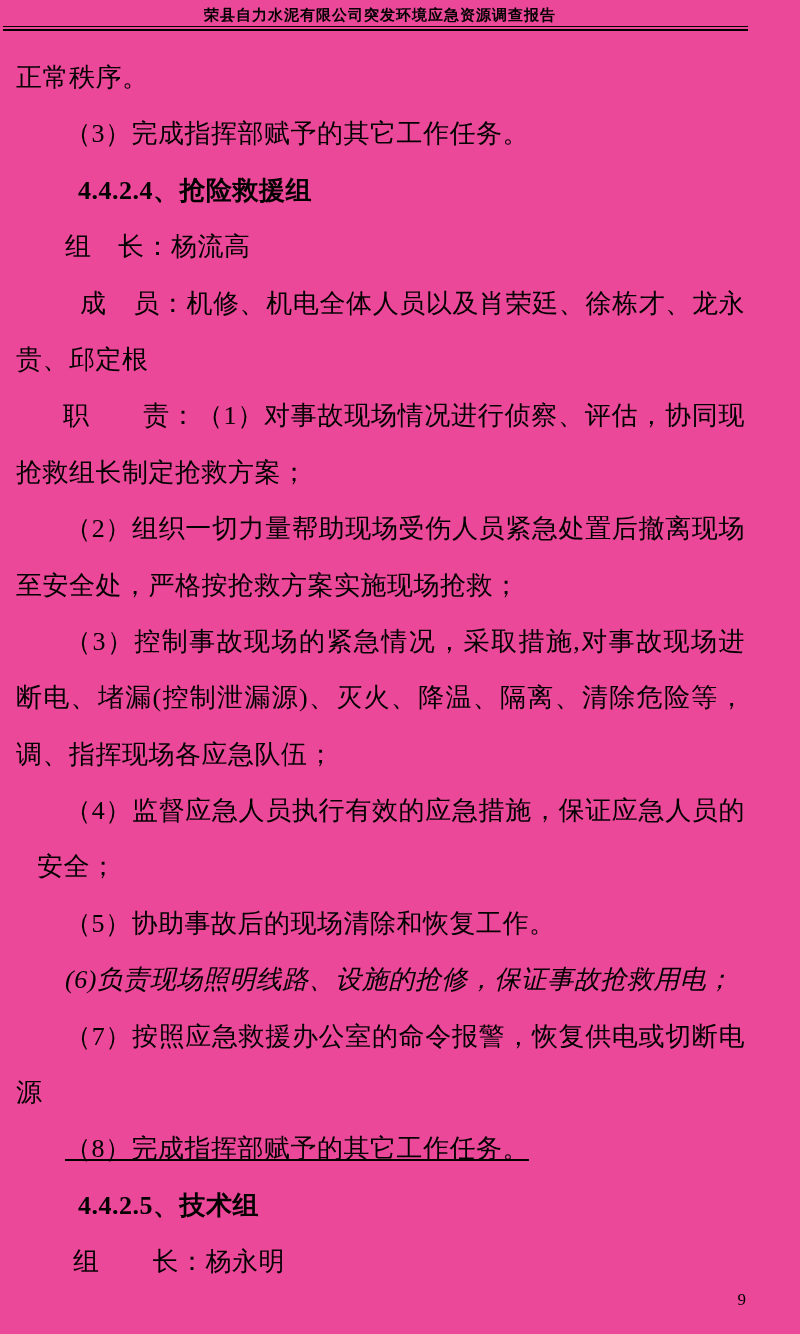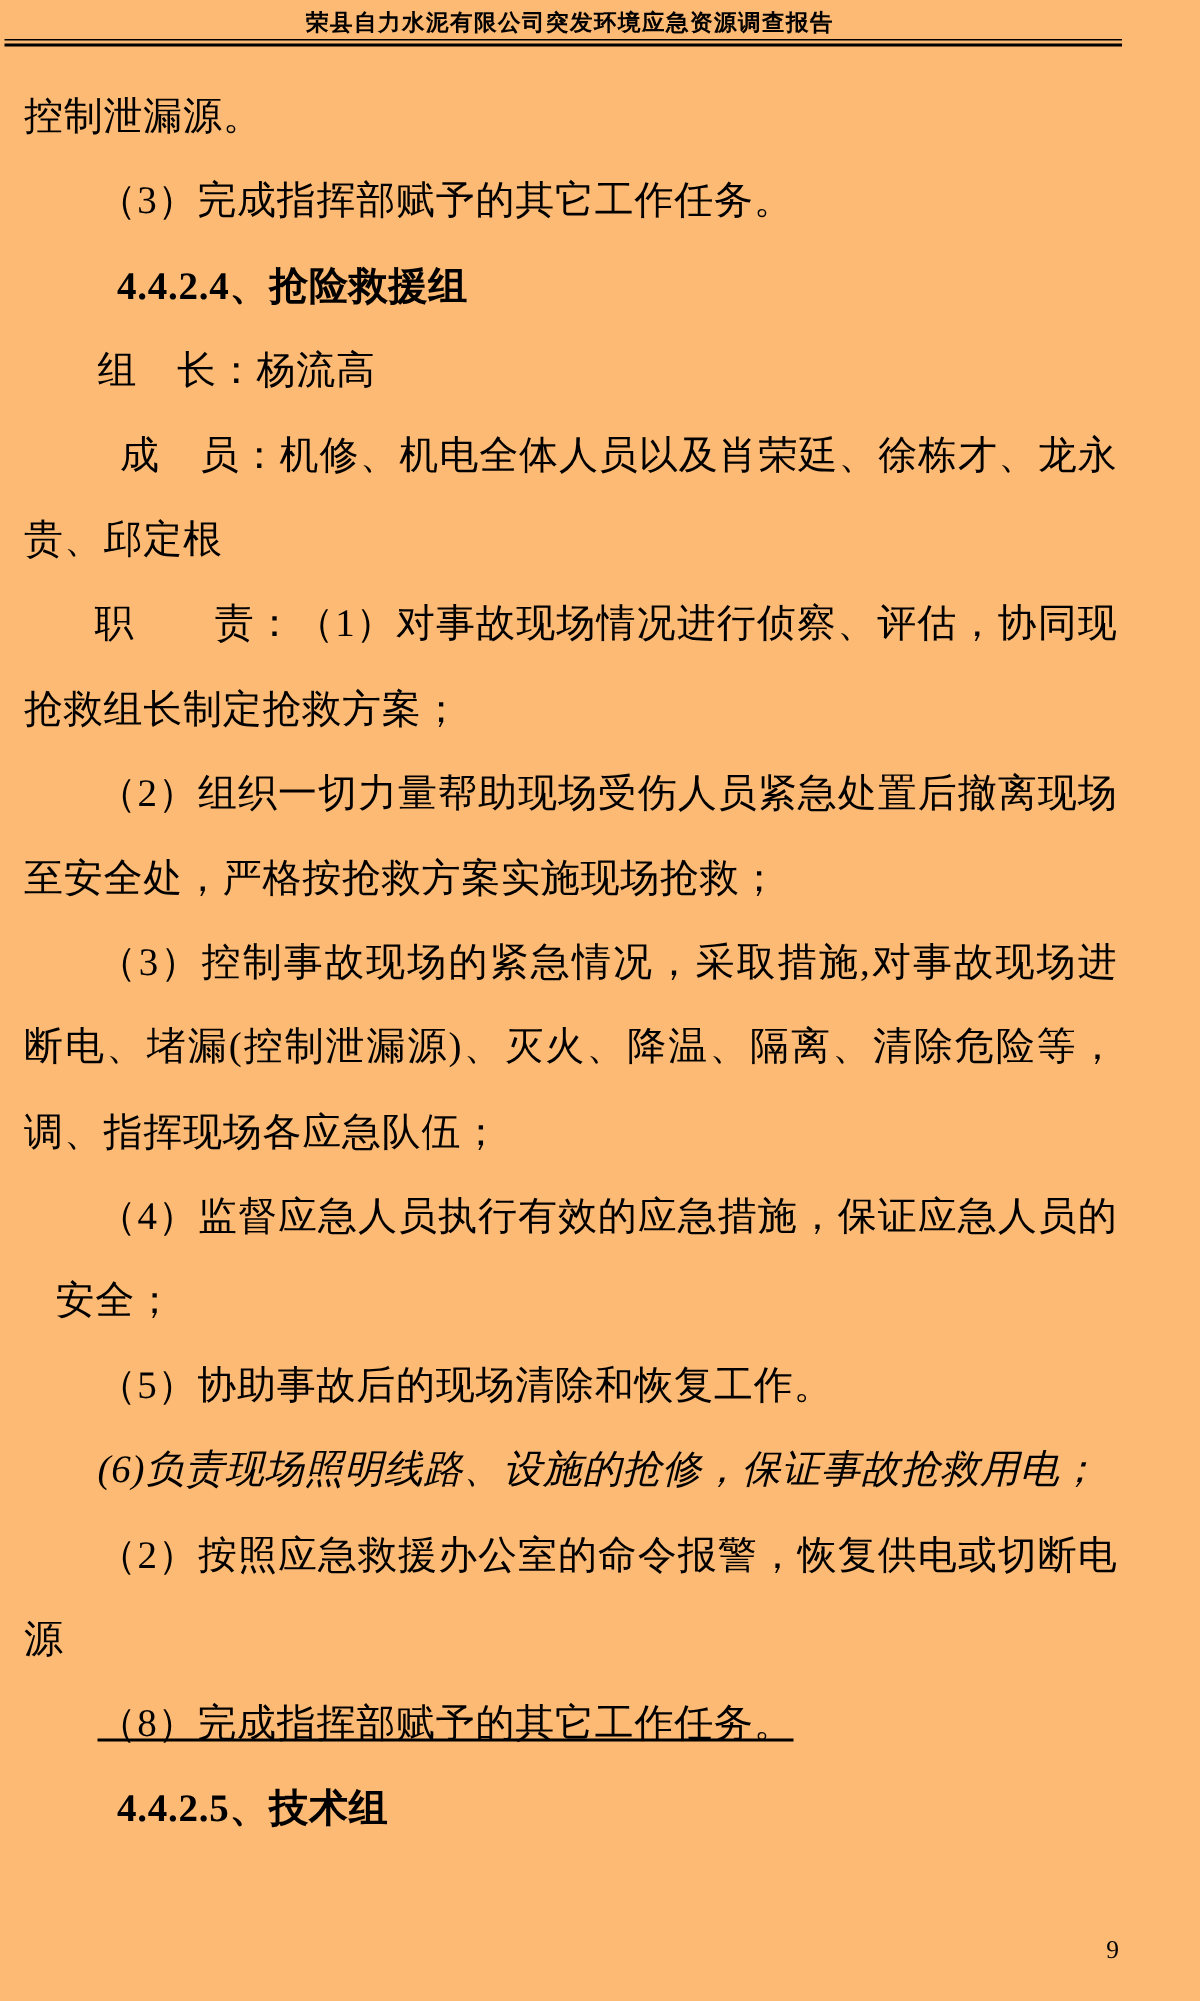--- a/index.html
+++ b/index.html
@@ -1,19 +1,19 @@
 <!DOCTYPE html>
 <html><head>
 <meta charset="utf-8">
 <style>
   html,body{margin:0;padding:0;background:#888;}
   .page{
     position:relative;
     width:800px;height:1334px;
-    background:#fdba74;
+    background:#ec4899;
     font-family:"Liberation Serif","DejaVu Serif",serif;
     color:#000;
     overflow:hidden;
   }
   .hdr{
     position:absolute;top:6px;left:0;right:40px;
     text-align:center;
     font-size:15px;
     font-weight:bold;
     letter-spacing:1px;
@@ -55,38 +55,39 @@
 </head>
 <body>
 
 <div class="page">
 
   <div class="hdr">荣县自力水泥有限公司突发环境应急资源调查报告</div>
 
   <div class="hdr-rule"></div>
 
   <div class="doc-body" id="doc-body">
-      <div class="line" style="padding-left: 0px;">控制泄漏源。</div>
+      <div class="line" style="padding-left: 0px;">正常秩序。</div>
       <div class="line" style="padding-left: 49px;">（3）完成指挥部赋予的其它工作任务。</div>
       <div class="line b" style="padding-left: 62px;">4.4.2.4、抢险救援组</div>
       <div class="line" style="padding-left: 49px;">组　长：杨流高</div>
       <div class="line j" style="padding-left: 64px;">成　员：机修、机电全体人员以及肖荣廷、徐栋才、龙永</div>
       <div class="line" style="padding-left: 0px;">贵、邱定根</div>
       <div class="line j" style="padding-left: 47px;">职　　责：（1）对事故现场情况进行侦察、评估，协同现场</div>
       <div class="line" style="padding-left: 0px;">抢救组长制定抢救方案；</div>
       <div class="line j" style="padding-left: 49px;">（2）组织一切力量帮助现场受伤人员紧急处置后撤离现场</div>
       <div class="line" style="padding-left: 0px;">至安全处，严格按抢救方案实施现场抢救；</div>
       <div class="line j" style="padding-left: 49px;">（3）控制事故现场的紧急情况，采取措施,对事故现场进行</div>
       <div class="line j" style="padding-left: 0px;">断电、堵漏(控制泄漏源)、灭火、降温、隔离、清除危险等，协</div>
       <div class="line" style="padding-left: 0px;">调、指挥现场各应急队伍；</div>
       <div class="line j" style="padding-left: 49px;">（4）监督应急人员执行有效的应急措施，保证应急人员的</div>
       <div class="line" style="padding-left: 0px; margin-left: 21px;">安全；</div>
       <div class="line" style="padding-left: 49px;">（5）协助事故后的现场清除和恢复工作。</div>
       <div class="line" style="padding-left: 49px; font-style: italic;">(6)负责现场照明线路、设施的抢修，保证事故抢救用电；</div>
-      <div class="line j" style="padding-left: 49px;">（2）按照应急救援办公室的命令报警，恢复供电或切断电</div>
+      <div class="line j" style="padding-left: 49px;">（7）按照应急救援办公室的命令报警，恢复供电或切断电</div>
       <div class="line" style="padding-left: 0px;">源</div>
       <div class="line" style="padding-left: 49px; text-decoration: underline;">（8）完成指挥部赋予的其它工作任务。</div>
       <div class="line b" style="padding-left: 62px;">4.4.2.5、技术组</div>
+      <div class="line" style="padding-left: 57px;">组　　长：杨永明</div>
     </div>
 
   <div class="page-num">9</div>
 
 </div>
 
 </body></html>

